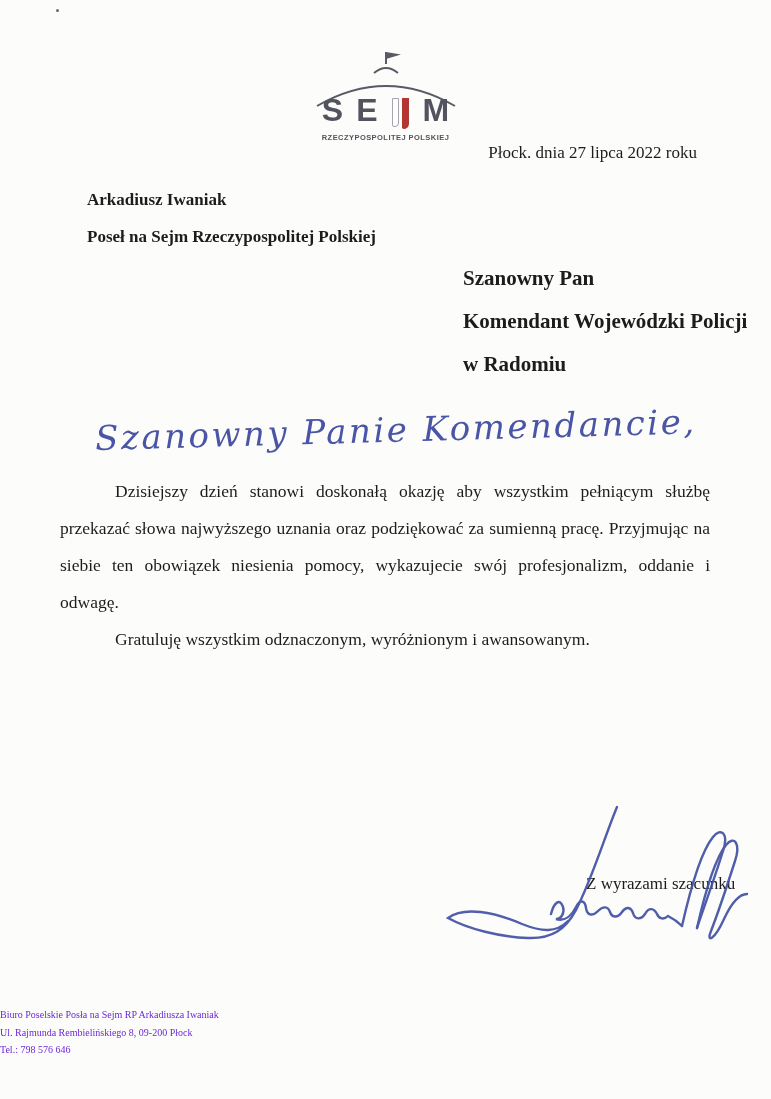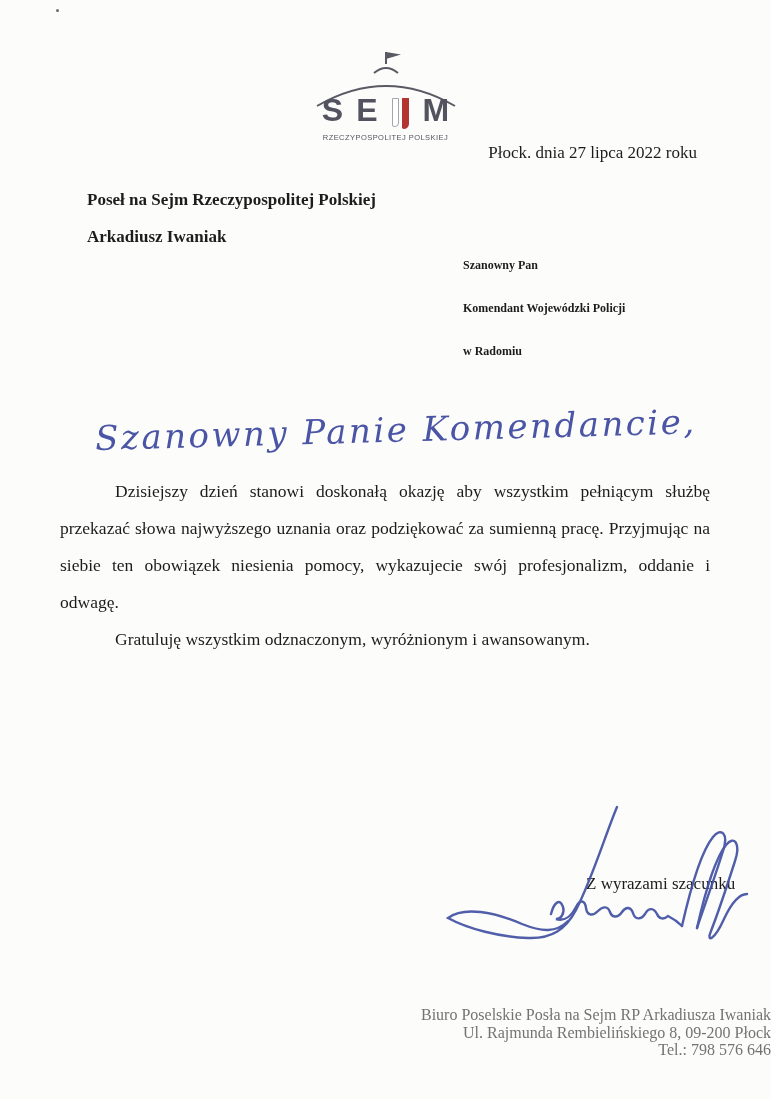--- a/index.html
+++ b/index.html
@@ -17,46 +17,46 @@
   
   .logo{position:absolute;left:0;right:0;top:50px;display:flex;flex-direction:column;align-items:center;}
   .logo-dome{display:block;}
   .logo-word{display:flex;align-items:flex-end;gap:13px;margin-top:-14px;
     font-family:"Liberation Sans", sans-serif;font-weight:600;font-size:32px;
     color:#53535f;line-height:1;}
   .j-bars{display:inline-flex;gap:3px;align-items:flex-start;position:relative;top:3px;margin:0 1px;}
   .j-bars .bar-white{width:5px;height:27px;background:#ffffff;border:1.5px solid #a5a5af;
     border-radius:0 0 4px 2px;}
   .j-bars .bar-red{width:7px;height:31px;background:#b23531;border-radius:0 0 6px 2px;}
-  .logo-sub{margin-top:7px;font-family:"Liberation Sans", sans-serif;font-weight:400;
+  .logo-sub{margin-top:7px;font-family:"Liberation Sans", sans-serif;font-weight:700;
     font-size:7.5px;letter-spacing:0.45px;color:#53535f;}
 
   
   .dateline{position:absolute;top:143px;right:74px;font-size:17px;}
   .sender{position:absolute;left:87px;top:181px;font-size:17px;font-weight:bold;line-height:37px;}
-  .recipient{position:absolute;left:463px;top:244px;font-size:12px;font-weight:bold;line-height:43px;}
+  .recipient{position:absolute;left:463px;top:257px;font-size:21px;font-weight:bold;line-height:43px;}
 
   .greeting{
     position:absolute;left:95px;top:410px;width:580px;
     font-family:"DejaVu Serif", serif;font-style:italic;
     font-size:34px;letter-spacing:2.5px;
     color:#4b55a5;transform:rotate(-1.6deg);
     white-space:nowrap;
   }
 
   .letter-body{position:absolute;left:60px;top:473px;width:650px;
     font-size:17.5px;line-height:37px;text-align:justify;}
   .letter-body p{margin:0;text-indent:55px;}
 
   .closing{position:absolute;left:546px;top:874px;font-size:17px;margin-left:40px;}
 
   .signature{position:absolute;left:430px;top:795px;pointer-events:none;}
 
-  .footer{position:absolute;left:0;right:0;top:1006px;text-align:right;
-    font-size:16px;line-height:17.5px;color:#737373;}
+  .footer{position:absolute;left:0;right:0;top:1006px;text-align:left;
+    font-size:10px;line-height:17.5px;color:#6d28d9;}
 </style>
 </head>
 <body>
 
 <div class="page">
 
   <div class="speck"></div>
 
   <div class="logo">
     <svg class="logo-dome" width="150" height="58" viewBox="0 0 150 58">
@@ -73,22 +73,22 @@
           <i class="bar-red"></i>
       </span>
       <span>M</span>
     </div>
     <div class="logo-sub">RZECZYPOSPOLITEJ POLSKIEJ</div>
   </div>
 
   <div class="dateline">Płock. dnia 27 lipca 2022 roku</div>
 
   <div class="sender">
+    <div>Arkadiusz Iwaniak</div>
     <div>Poseł na Sejm Rzeczypospolitej Polskiej</div>
-    <div>Arkadiusz Iwaniak</div>
   </div>
 
   <div class="recipient">
     <div>Szanowny Pan</div>
     <div>Komendant Wojewódzki Policji</div>
     <div>w Radomiu</div>
   </div>
 
   <div class="greeting">Szanowny Panie Komendancie,</div>
 

